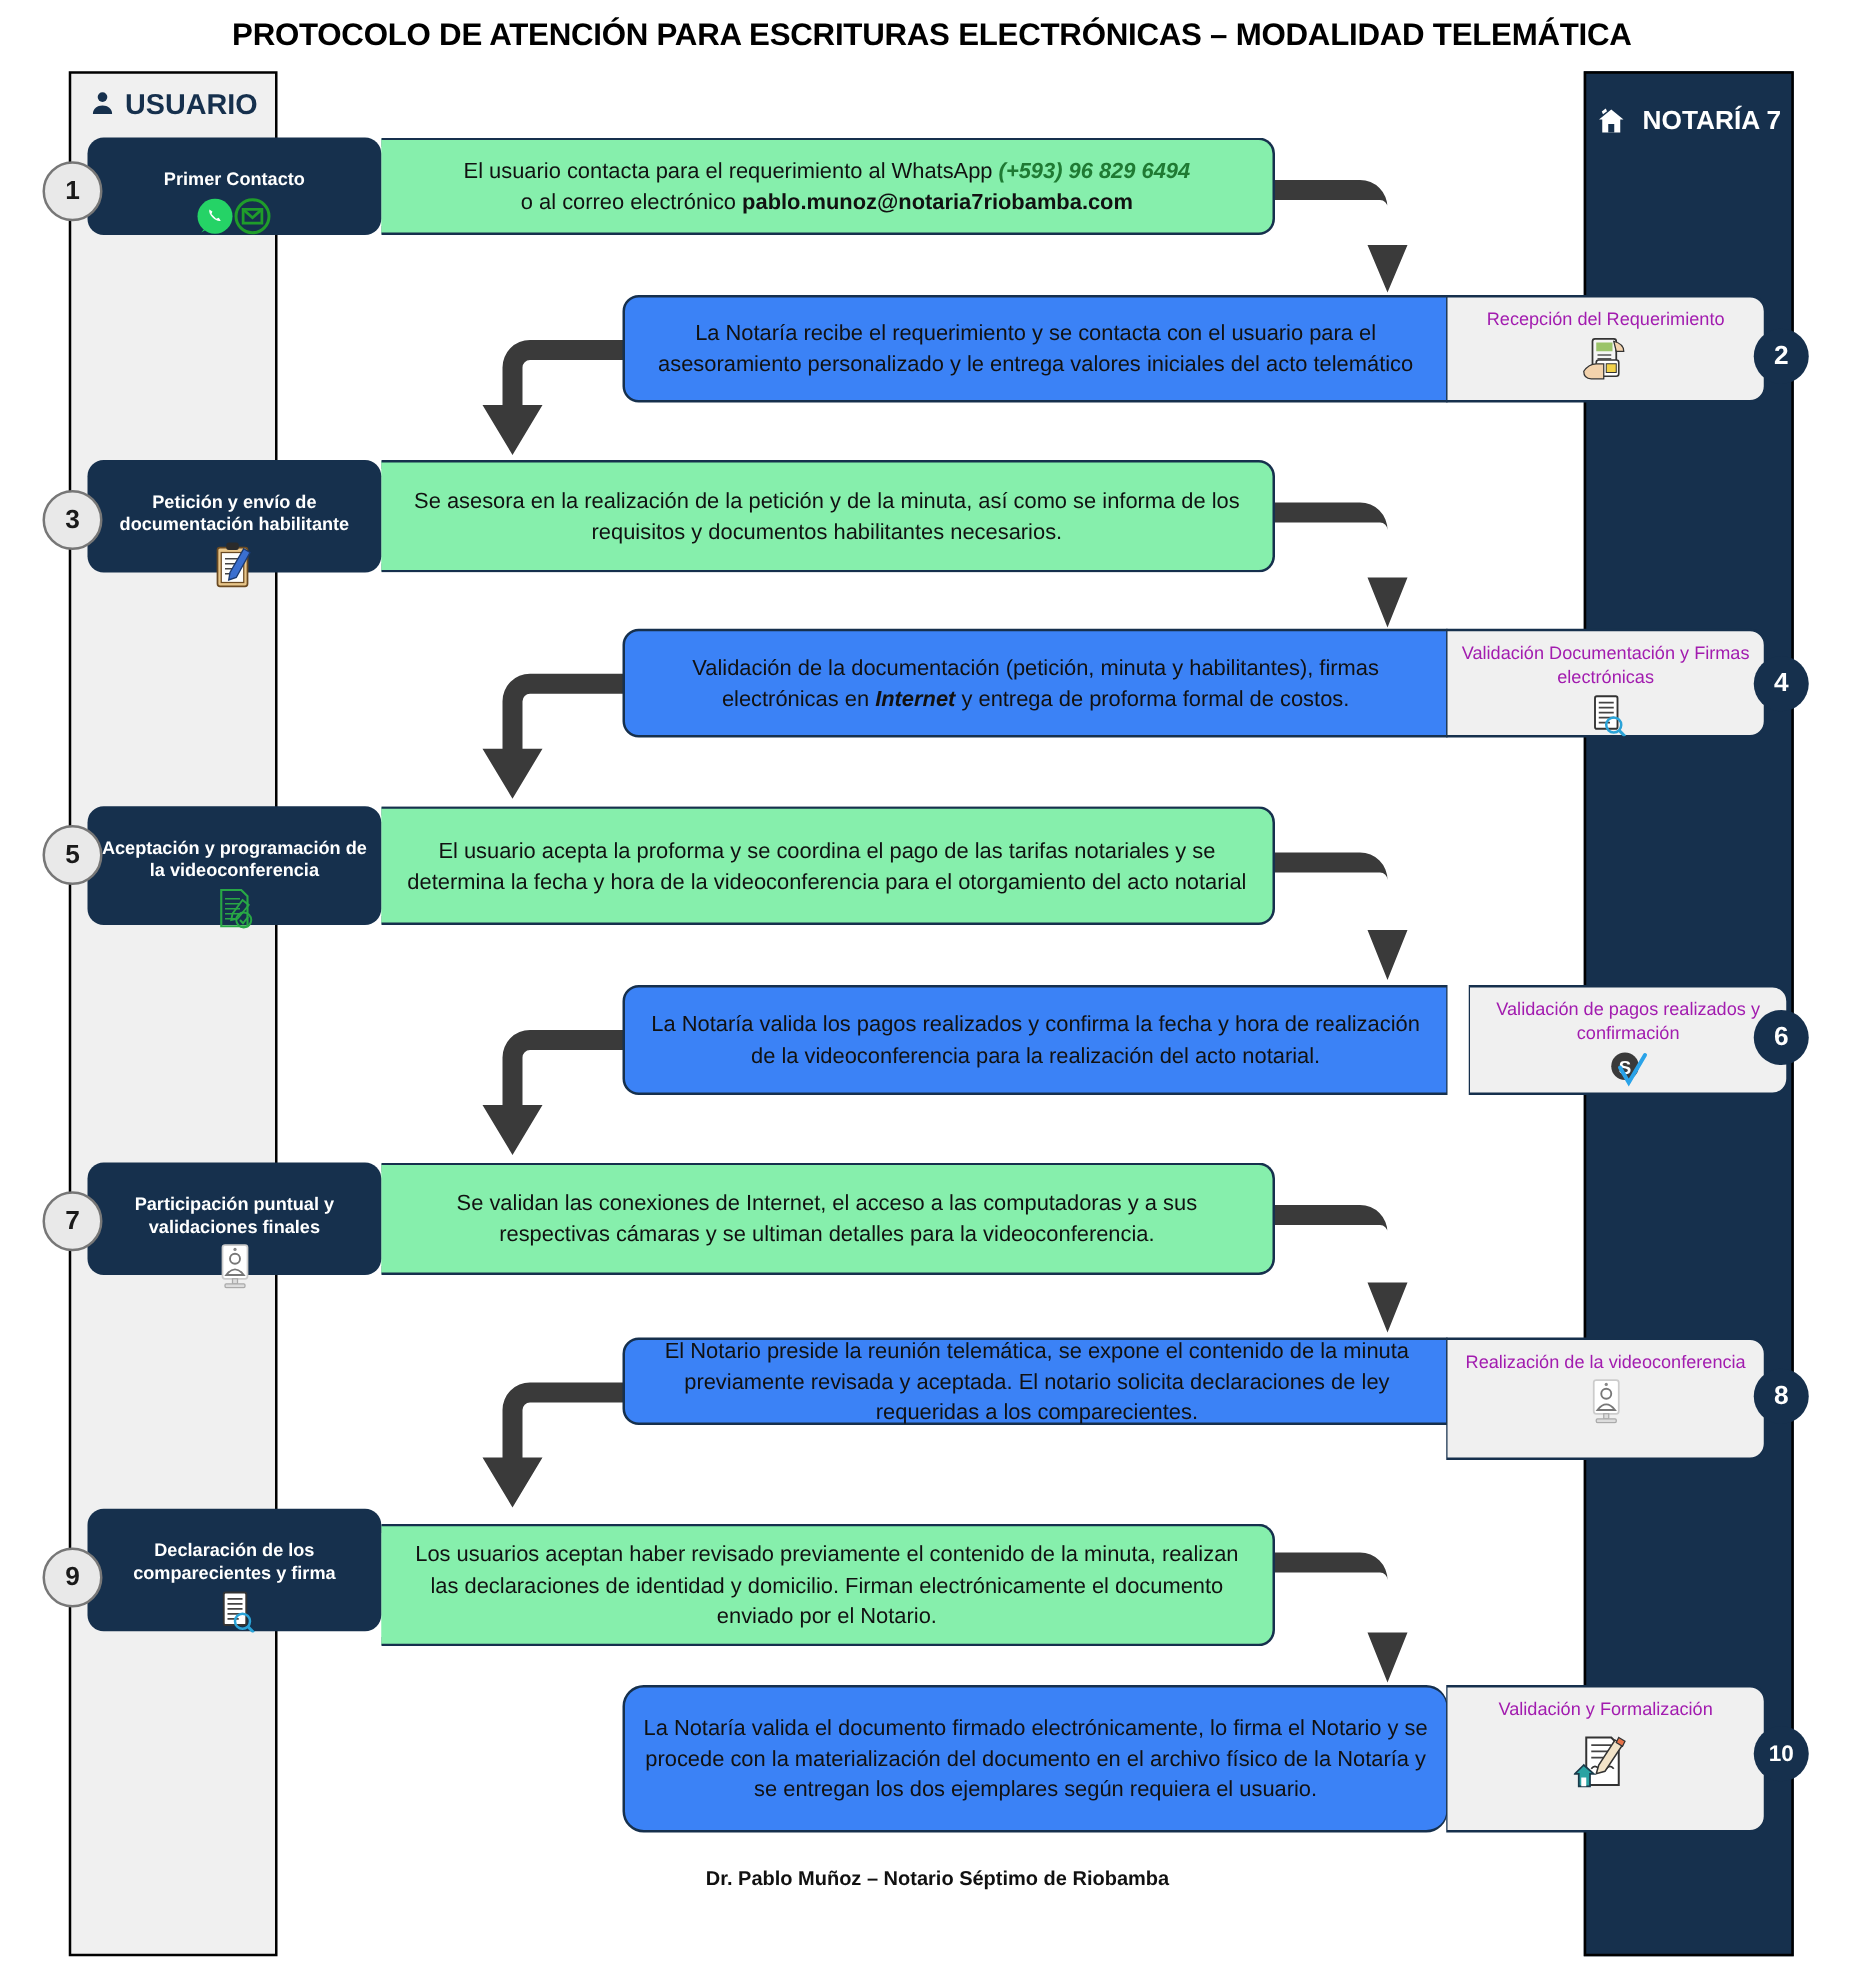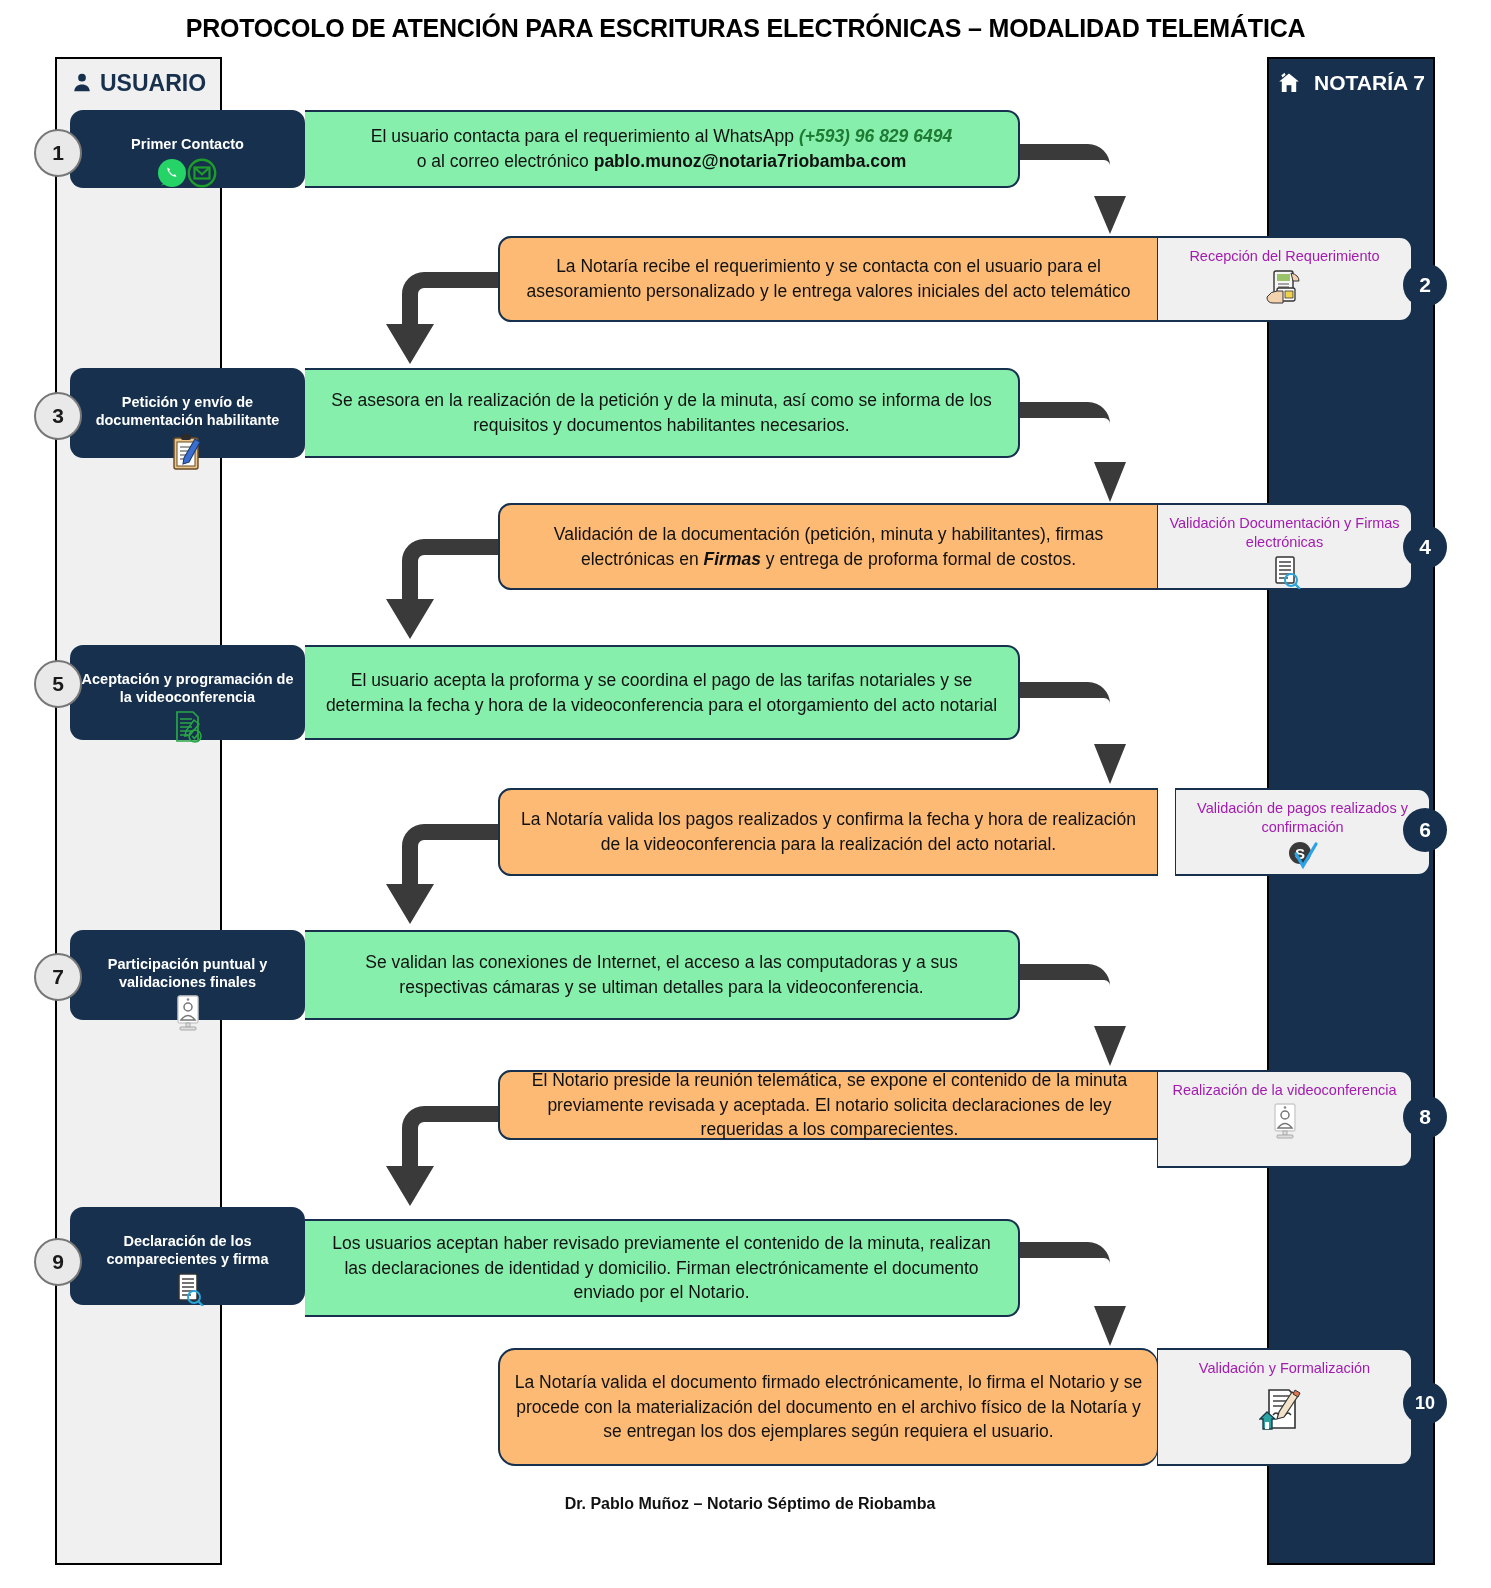--- a/index.html
+++ b/index.html
@@ -13,21 +13,21 @@
   
   .lane-user{position:absolute;left:55px;top:57px;width:167px;height:1508px;
              background:#f0f0f0;border:2px solid #000;box-sizing:border-box;}
   .lane-not{position:absolute;left:1267px;top:57px;width:168px;height:1508px;
             background:#16304d;border:2px solid #000;box-sizing:border-box;}
 
   .lane-head-user{position:absolute;left:55px;top:57px;width:167px;height:52px;
                   display:flex;align-items:center;justify-content:center;gap:7px;
                   font-size:23px;font-weight:bold;color:#16304d;z-index:6;}
   .lane-head-not{position:absolute;left:1267px;top:57px;width:168px;height:52px;
-                 display:flex;align-items:center;justify-content:center;gap:13px;
+                 display:flex;align-items:flex-end;justify-content:center;gap:13px;
                  font-size:21px;font-weight:bold;color:#ffffff;z-index:6;}
 
   
   .lbl-dark{position:absolute;background:#16304d;border-radius:13px;
             display:flex;flex-direction:column;align-items:center;
             justify-content:flex-start;padding-top:25px;box-sizing:border-box;z-index:5;}
   .lbl-dark .txt{color:#fff;font-size:14.5px;font-weight:bold;text-align:center;
                  line-height:1.26;padding:0 4px;}
 
   
@@ -37,21 +37,21 @@
              justify-content:flex-start;padding-top:9px;box-sizing:border-box;z-index:5;}
   .lbl-light .txt{color:#a21caf;font-size:14.5px;font-weight:normal;text-align:center;
                   line-height:1.3;padding:0 3px;}
 
   
   .body-box{position:absolute;box-sizing:border-box;display:flex;
             align-items:center;justify-content:center;text-align:center;
             font-size:17.5px;color:#111;line-height:1.42;padding:6px 14px;z-index:4;}
   .body-user{background:#86efac;border:2px solid #16304d;
              border-radius:0 13px 13px 0;border-left:none;}
-  .body-not{background:#fdba74;border:2px solid #16304d;
+  .body-not{background:#3b82f6;border:2px solid #16304d;
             border-radius:13px 0 0 13px;border-right:1.5px solid #16304d;}
 
   
   .step-num{position:absolute;width:44px;height:44px;border-radius:50%;
             display:flex;align-items:center;justify-content:center;
             font-size:21px;font-weight:bold;z-index:9;}
   .step-left{background:#e9e9e9;border:2px solid #777;color:#1a1a1a;}
   .step-right{background:#16304d;border:none;color:#fff;}
 
   
@@ -171,21 +171,21 @@
     <svg width="38" height="34" viewBox="0 0 38 34">
       <rect x="10" y="2" width="18" height="26" rx="1.5" fill="#fff" stroke="#333" stroke-width="1.5"></rect>
       <path d="M13 7h12M13 11h12M13 15h12M13 19h12M13 23h9" stroke="#444" stroke-width="1.4"></path>
       <circle cx="25" cy="25" r="6" fill="none" stroke="#2aa3d8" stroke-width="2"></circle>
       <path d="M29.5 29.5 L34 34" stroke="#2aa3d8" stroke-width="2.4"></path>
     </svg>
   </div>
 </div>
 <div class="body-box body-not" style="left:498px;top:503px;width:660px;height:87px;">
   <div>
-    <span>Validación de la documentación (petición, minuta y habilitantes), firmas electrónicas en </span><span style="font-weight:bold;font-style:italic;">Firmas</span><span> y entrega de proforma formal de costos.</span>
+    <span>Validación de la documentación (petición, minuta y habilitantes), firmas electrónicas en </span><span style="font-weight:bold;font-style:italic;">Internet</span><span> y entrega de proforma formal de costos.</span>
   </div>
 </div>
 
 <div class="arrow" style="left:380px;top:525px;">
   <svg width="130" height="120" viewBox="0 0 130 120">
     <path d="M124 14 H44 a22 22 0 0 0 -22 22 v38 H6 L30 114 L54 74 H38 V36 a6 6 0 0 1 6 -6 h80 z" fill="#3a3a3a"></path>
   </svg>
 </div>
 
 <div class="step-num step-left" style="left:34px;top:660px;">5</div>

